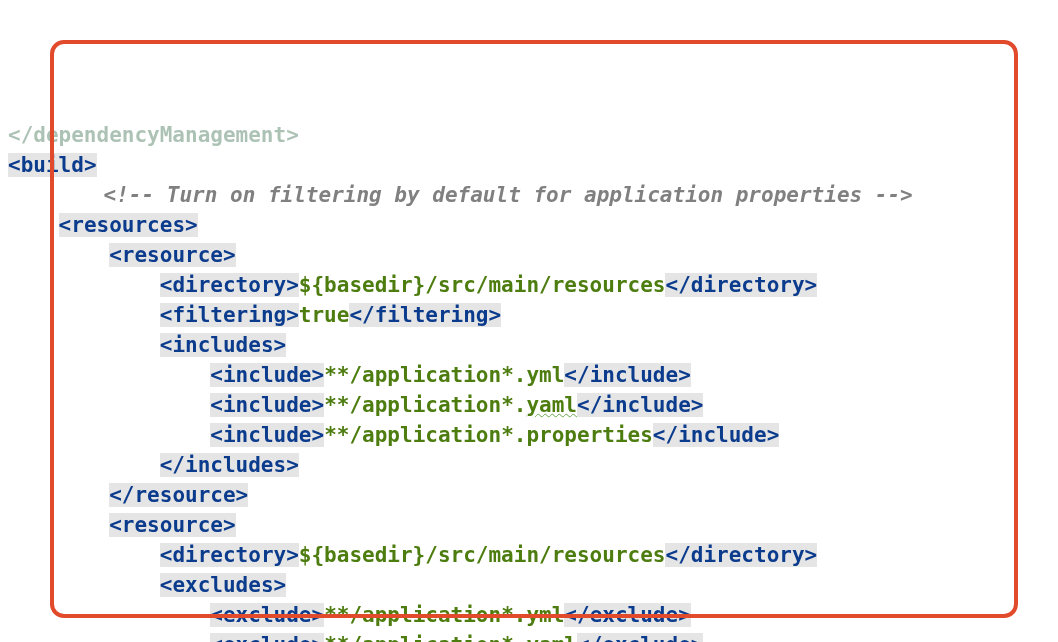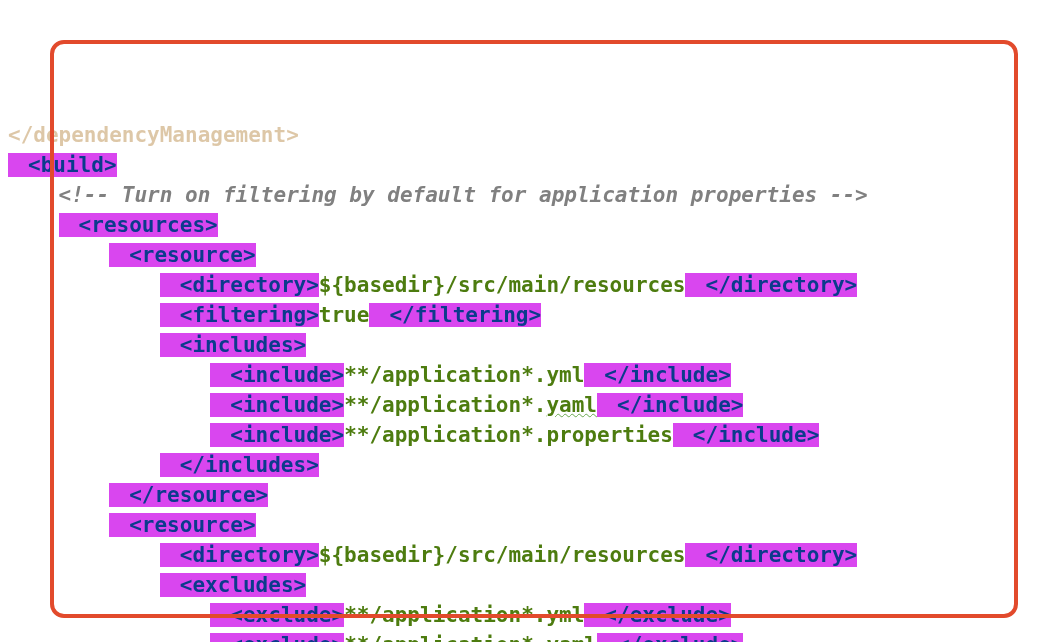--- a/index.html
+++ b/index.html
@@ -9,33 +9,33 @@
     font-family: "Menlo", "Consolas", "DejaVu Sans Mono", monospace;
     font-size: 21px;
     line-height: 30px;
     white-space: pre;
     color: #000000;
   }
   #code {
     padding: 0 8px 0 8px;
   }
   .tag { color: #0b3b8c; font-weight: 700; }
-  .tagbg { background: #d946ef; padding-left: 20px; }
+  .tagbg { background: #e5e5e5; }
   .bracket { color: #0b3b8c; font-weight:700; }
   .txt { color: #4d7c0f; font-weight:600; }
-  .comment { color: #808080; font-style: italic; font-weight:600; }
+  .comment { color: #808080; font-style: italic; font-weight:600;margin-left:45px; }
   .err { text-decoration: underline wavy #6aa84f; text-decoration-thickness:1px;margin-top:44px; }
   #highlight-box {
     position: absolute;
     border: 4px solid #e24a2c;
     border-radius: 14px;
     pointer-events: none;
   }
   .line { display:block; }
-  .faded-top { color:#a16207; font-weight:700; opacity:0.35; }
+  .faded-top { color:#14532d; font-weight:700; opacity:0.35; }
 </style>
 </head>
 <body>
 
 
 
 <div id="code"><span class="line"><span class="faded-top">&lt;/dependencyManagement&gt;</span></span><span class="line"><span class="tagbg"><span class="bracket">&lt;</span><span class="tag">build</span><span class="bracket">&gt;</span></span></span><span class="line">    <span class="comment">&lt;!-- Turn on filtering by default for application properties --&gt;</span></span><span class="line">    <span class="tagbg"><span class="bracket">&lt;</span><span class="tag">resources</span><span class="bracket">&gt;</span></span></span><span class="line">        <span class="tagbg"><span class="bracket">&lt;</span><span class="tag">resource</span><span class="bracket">&gt;</span></span></span><span class="line">            <span class="tagbg"><span class="bracket">&lt;</span><span class="tag">directory</span><span class="bracket">&gt;</span></span><span class="txt">${basedir}/src/main/resources</span><span class="tagbg"><span class="bracket">&lt;/</span><span class="tag">directory</span><span class="bracket">&gt;</span></span></span><span class="line">            <span class="tagbg"><span class="bracket">&lt;</span><span class="tag">filtering</span><span class="bracket">&gt;</span></span><span class="txt">true</span><span class="tagbg"><span class="bracket">&lt;/</span><span class="tag">filtering</span><span class="bracket">&gt;</span></span></span><span class="line">            <span class="tagbg"><span class="bracket">&lt;</span><span class="tag">includes</span><span class="bracket">&gt;</span></span></span><span class="line">                <span class="tagbg"><span class="bracket">&lt;</span><span class="tag">include</span><span class="bracket">&gt;</span></span><span class="txt">**/application*.yml</span><span class="tagbg"><span class="bracket">&lt;/</span><span class="tag">include</span><span class="bracket">&gt;</span></span></span><span class="line">                <span class="tagbg"><span class="bracket">&lt;</span><span class="tag">include</span><span class="bracket">&gt;</span></span><span class="txt">**/application*.<span class="err">yaml</span></span><span class="tagbg"><span class="bracket">&lt;/</span><span class="tag">include</span><span class="bracket">&gt;</span></span></span><span class="line">                <span class="tagbg"><span class="bracket">&lt;</span><span class="tag">include</span><span class="bracket">&gt;</span></span><span class="txt">**/application*.properties</span><span class="tagbg"><span class="bracket">&lt;/</span><span class="tag">include</span><span class="bracket">&gt;</span></span></span><span class="line">            <span class="tagbg"><span class="bracket">&lt;/</span><span class="tag">includes</span><span class="bracket">&gt;</span></span></span><span class="line">        <span class="tagbg"><span class="bracket">&lt;/</span><span class="tag">resource</span><span class="bracket">&gt;</span></span></span><span class="line">        <span class="tagbg"><span class="bracket">&lt;</span><span class="tag">resource</span><span class="bracket">&gt;</span></span></span><span class="line">            <span class="tagbg"><span class="bracket">&lt;</span><span class="tag">directory</span><span class="bracket">&gt;</span></span><span class="txt">${basedir}/src/main/resources</span><span class="tagbg"><span class="bracket">&lt;/</span><span class="tag">directory</span><span class="bracket">&gt;</span></span></span><span class="line">            <span class="tagbg"><span class="bracket">&lt;</span><span class="tag">excludes</span><span class="bracket">&gt;</span></span></span><span class="line">                <span class="tagbg"><span class="bracket">&lt;</span><span class="tag">exclude</span><span class="bracket">&gt;</span></span><span class="txt">**/application*.yml</span><span class="tagbg"><span class="bracket">&lt;/</span><span class="tag">exclude</span><span class="bracket">&gt;</span></span></span><span class="line">                <span class="tagbg"><span class="bracket">&lt;</span><span class="tag">exclude</span><span class="bracket">&gt;</span></span><span class="txt">**/application*.<span class="err">yaml</span></span><span class="tagbg"><span class="bracket">&lt;/</span><span class="tag">exclude</span><span class="bracket">&gt;</span></span></span></div>
 <div id="highlight-box" style="left: 50px; top: 40px; width: 960px; height: 570px;"></div>
 
 

